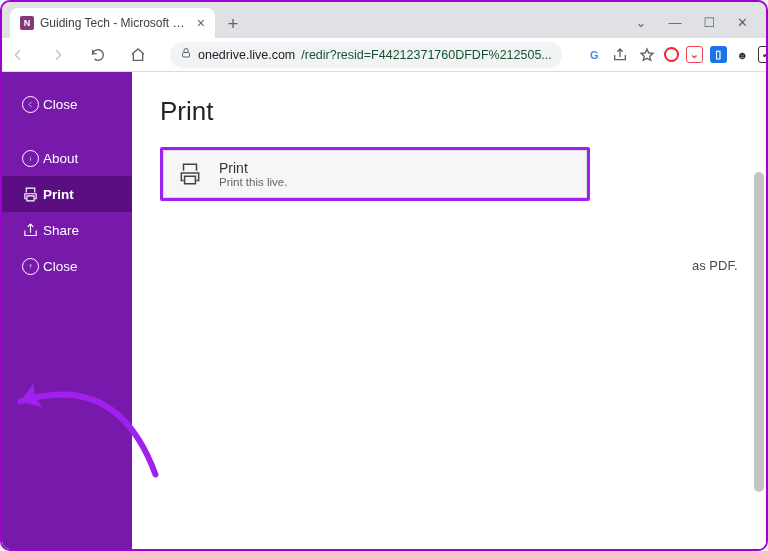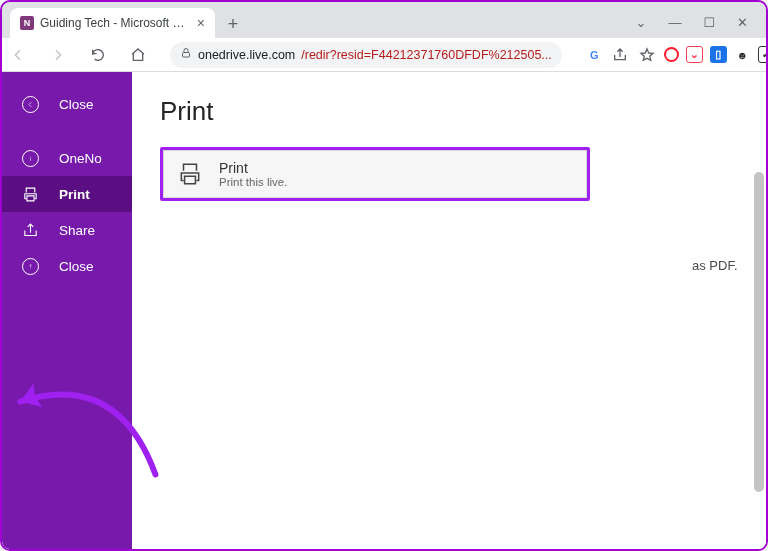--- a/index.html
+++ b/index.html
@@ -16,41 +16,41 @@
   .wincontrols { margin-left:auto; display:flex; gap:22px; padding:0 14px 8px 0; color:#5f6368; }
   .wincontrols span { font-size:13px; }
 
   .toolbar { height: 34px; background: #fff; display:flex; align-items:center; padding:0 8px; gap:24px; border-bottom:1px solid #dadce0;}
   .navbtn { width:20px; height:20px; display:flex; align-items:center; justify-content:center; color:#5f6368;}
   .navbtn.disabled { color:#bfc2c7; }
   .navbtn svg { width:16px; height:16px; stroke:currentColor; fill:none; stroke-width:2;}
   .omnibox { flex:1; height:26px; background:#f1f3f4; border-radius:13px; display:flex; align-items:center; padding:0 10px; gap:6px; font-size:12.5px; color:#3c4043;}
   .omnibox .lock { color:#5f6368; }
   .omnibox .host { color:#202124; }
-  .omnibox .path { color:#b91c1c; overflow:hidden; white-space:nowrap; text-overflow:ellipsis;}
+  .omnibox .path { color:#14532d; overflow:hidden; white-space:nowrap; text-overflow:ellipsis;}
   .exts { display:flex; align-items:center; gap:7px; }
   .extico { width:17px; height:17px; border-radius:3px; display:flex; align-items:center; justify-content:center; font-size:11px; font-weight:bold;}
 
   
   .app { flex:1; position:relative; display:flex; overflow:hidden; background:#fff;}
   .appheader { position:absolute; top:0; right:0; height:48px; background:#7719aa; display:flex; align-items:center; gap:14px; padding:0 14px 0 0; justify-content:flex-end; width:150px; border-top-right-radius:0;}
   .appheader .hicon svg { width:18px; height:18px; stroke:#fff; fill:none; stroke-width:1.8;}
   .appheader .havatar { width:28px; height:28px; border-radius:50%; background: radial-gradient(circle at 40% 35%, #f2c99b 0 45%, #a77 46% 100%);}
 
   .cmdrow { position:absolute; top:48px; right:10px; height:38px; display:flex; align-items:center; gap:8px;}
   .editingbtn { border:1px solid #d0d0d0; background:#fff; height:28px; border-radius:4px; display:flex; align-items:center; gap:4px; padding:0 8px; font-size:12.5px; color:#7719aa;}
   .editingbtn svg{width:12px;height:12px;stroke:#7719aa;fill:none;stroke-width:2;}
   .sharebtn { height:28px; background:#7719aa; color:#fff; border-radius:4px; display:flex; align-items:center; gap:6px; padding:0 10px; font-size:12.5px;}
   .sharebtn svg{width:13px;height:13px;stroke:#fff;fill:none;stroke-width:2;}
 
   .chev { position:absolute; top:92px; right:12px; color:#666;}
   .chev svg{width:14px;height:14px;stroke:currentColor;fill:none;stroke-width:2;}
 
   .sidebar { width:130px; background:#7719aa; color:#fff; padding-top:14px; flex:none; height:100%;}
-  .sideitem { display:flex; align-items:center; gap:20px; height:36px; padding:0 16px 0 20px; font-size:13.5px; cursor:pointer;}
+  .sideitem { display:flex; align-items:center; gap:4px; height:36px; padding:0 16px 0 20px; font-size:13.5px; cursor:pointer;}
   .sideitem.close { margin-bottom:18px;}
   .sideitem.active { background:#5a0e82; font-weight:600;}
   .sideitem svg { width:17px; height:17px; stroke:#fff; fill:none; stroke-width:1.6;}
   .sideitem .circ { border:1.5px solid #fff; border-radius:50%; width:17px; height:17px; display:flex; align-items:center; justify-content:center;}
   .sideitem .circ svg{width:9px;height:9px;}
 
   .main { flex:1; padding:24px 30px 0 28px; position:relative; background:#fff; overflow:hidden;}
   .main h1 { font-size:26px; font-weight:400; color:#252525; margin-bottom:20px;}
   .printcard { border:3px solid #a020f0; background:#f6f6f6; border-radius:2px; height:54px; display:flex; align-items:center; padding:0 14px; gap:16px; width:430px; box-shadow: inset 0 0 0 1px #d9d9d9;}
   .printcard svg { width:26px; height:26px; stroke:#444; fill:none; stroke-width:1.4;}
@@ -189,21 +189,21 @@
           </svg>
         </span>
       <span>Close</span>
     </div>
     <div class="sideitem">
       <span class="circ">
           <svg viewBox="0 0 24 24">
             <path d="M12 8v0M12 12v5" stroke-linecap="round"></path>
           </svg>
         </span>
-      <span>OneNo</span>
+      <span>About</span>
     </div>
     <div class="sideitem active">
       <svg viewBox="0 0 24 24">
           <path d="M6 9V3h12v6M6 18H4v-7h16v7h-2M7 14h10v7H7z"></path>
         </svg>
       <span>Print</span>
     </div>
     <div class="sideitem">
       <svg viewBox="0 0 24 24">
           <path d="M4 12v7h16v-7M12 3v12M8 7l4-4 4 4"></path>

